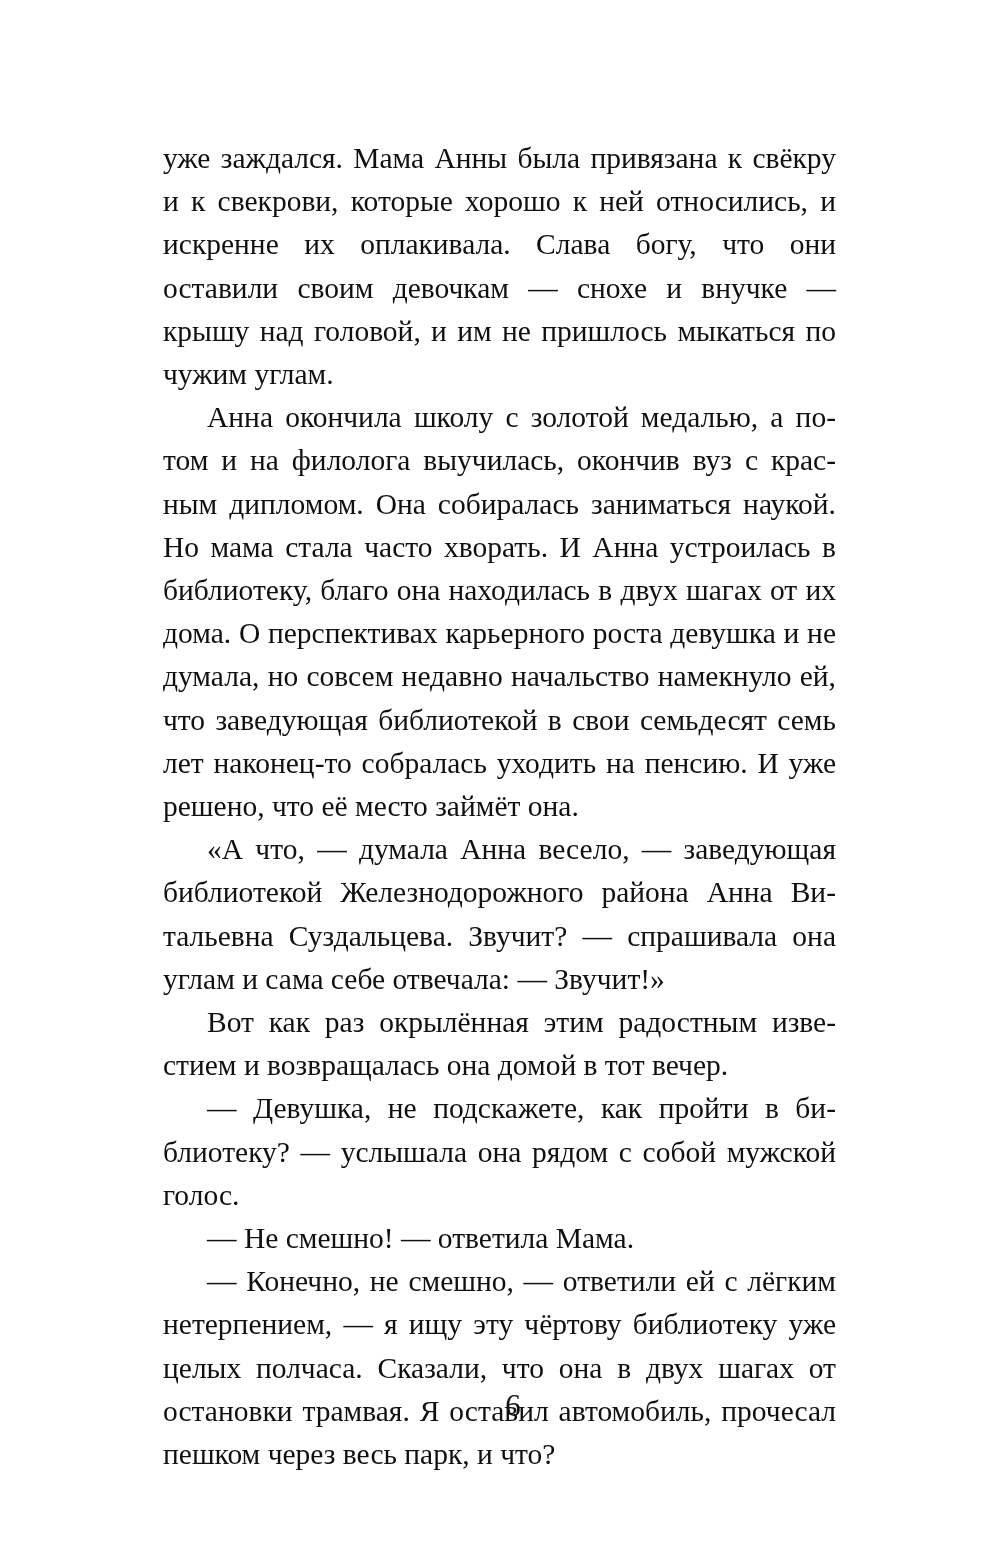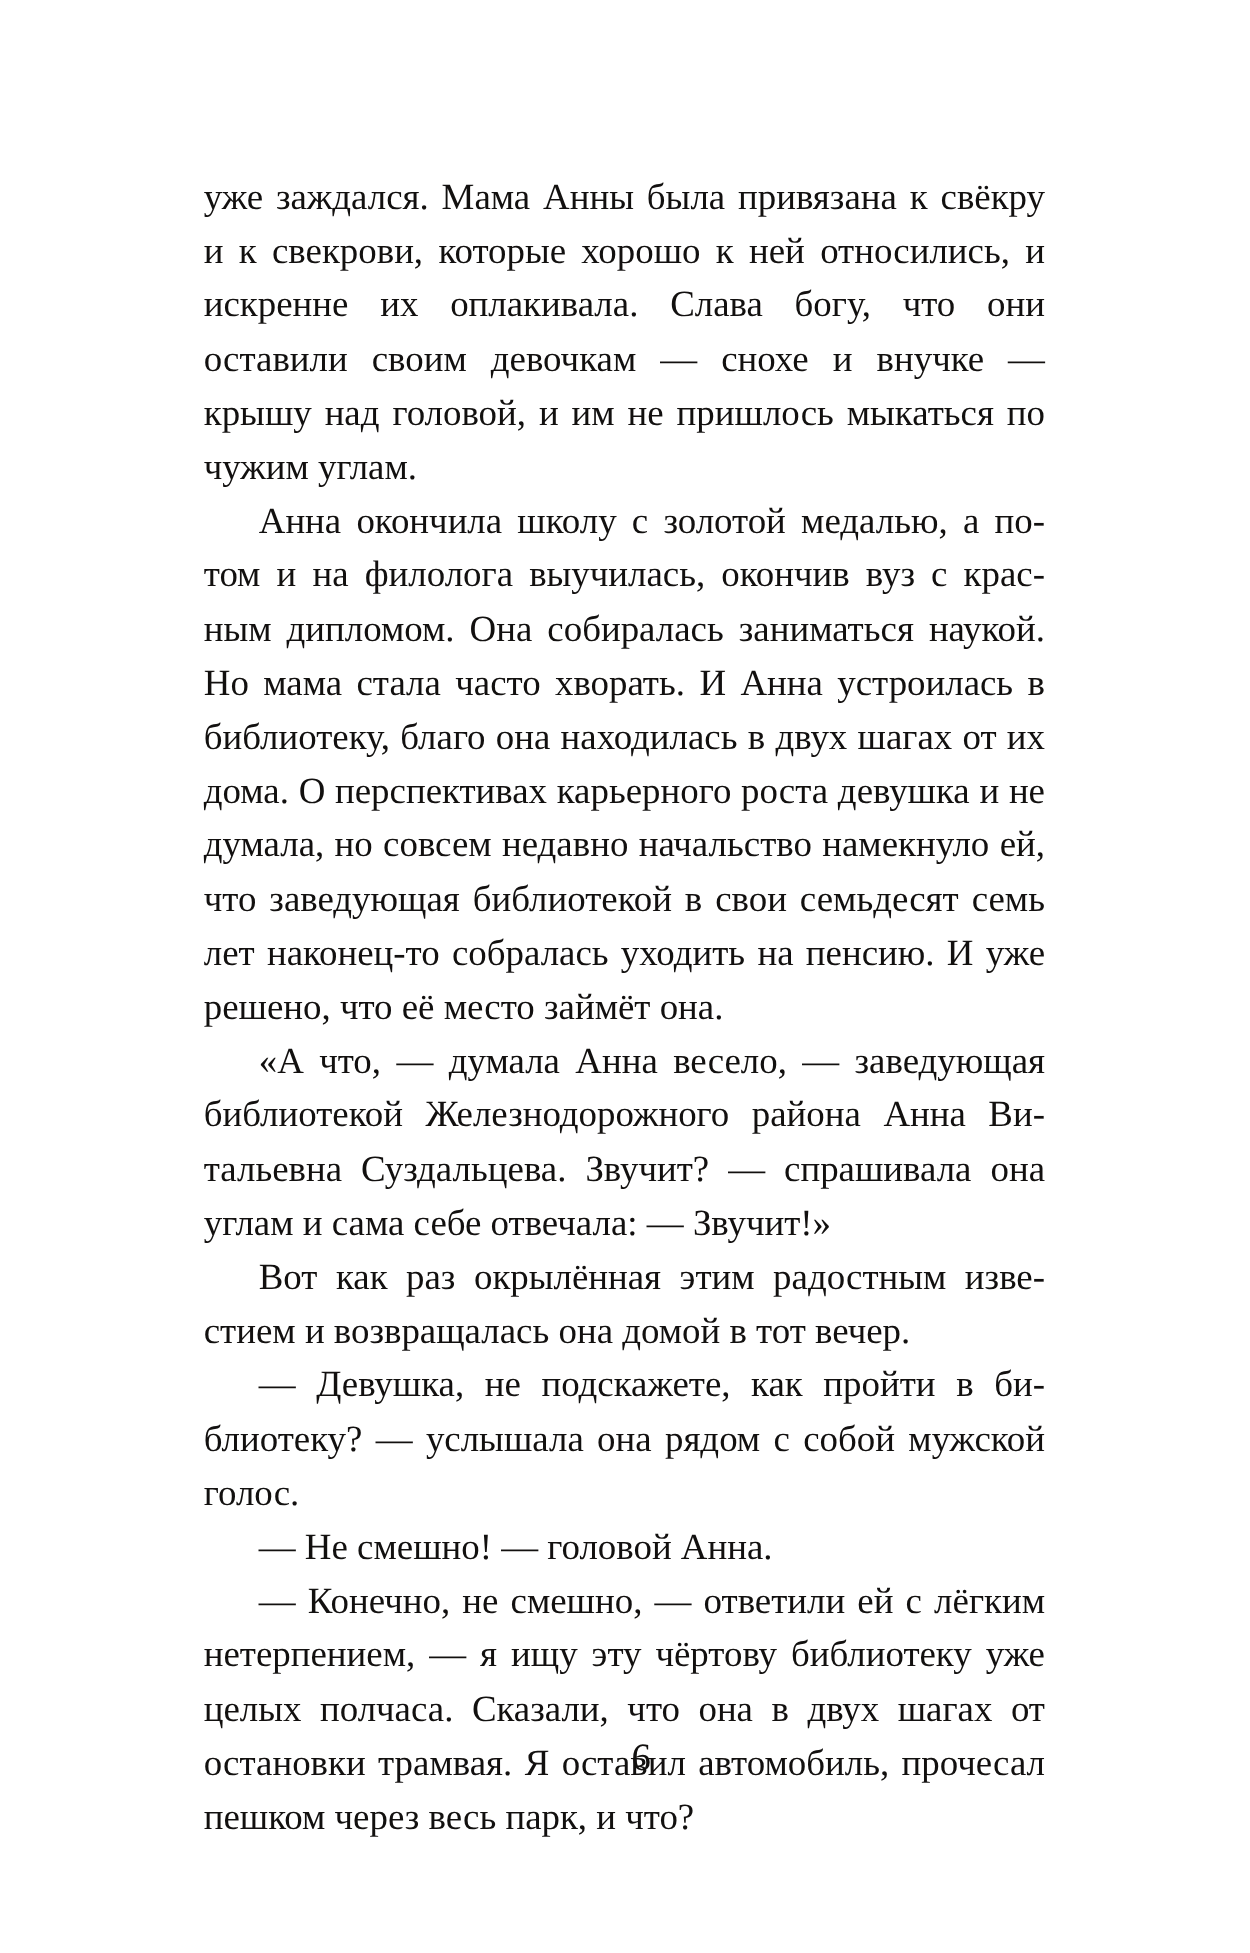--- a/index.html
+++ b/index.html
@@ -50,17 +50,17 @@
 </head>
 <body>
 
 <div class="page">
   <div class="text-column">
     <p class="para">уже заждался. Мама Анны была привязана к свё­кру и к свекрови, которые хорошо к ней относи­лись, и искренне их оплакивала. Слава богу, что они оставили своим девочкам — снохе и внучке — крышу над головой, и им не пришлось мыкаться по чужим углам.</p>
     <p class="para indent">Анна окончила школу с золотой медалью, а по­том и на филолога выучилась, окончив вуз с крас­ным дипломом. Она собиралась заниматься наукой. Но мама стала часто хворать. И Анна устроилась в библиотеку, благо она находилась в двух шагах от их дома. О перспективах карьерного роста де­вушка и не думала, но совсем недавно начальство намекнуло ей, что заведующая библиотекой в свои семьдесят семь лет наконец-то собралась уходить на пенсию. И уже решено, что её место займёт она.</p>
     <p class="para indent">«А что, — думала Анна весело, — заведующая библиотекой Железнодорожного района Анна Ви­тальевна Суздальцева. Звучит? — спрашивала она углам и сама себе отвечала: — Звучит!»</p>
     <p class="para indent">Вот как раз окрылённая этим радостным изве­стием и возвращалась она домой в тот вечер.</p>
     <p class="para indent">— Девушка, не подскажете, как пройти в би­блиотеку? — услышала она рядом с собой мужской голос.</p>
-    <p class="para indent">— Не смешно! — головой Анна.</p>
+    <p class="para indent">— Не смешно! — ответила Мама.</p>
     <p class="para indent">— Конечно, не смешно, — ответили ей с лёгким нетерпением, — я ищу эту чёртову библиотеку уже целых полчаса. Сказали, что она в двух шагах от остановки трамвая. Я оставил автомобиль, проче­сал пешком через весь парк, и что?</p>
   </div>
   <div class="page-number">6</div>
 </div>
 
 </body></html>

